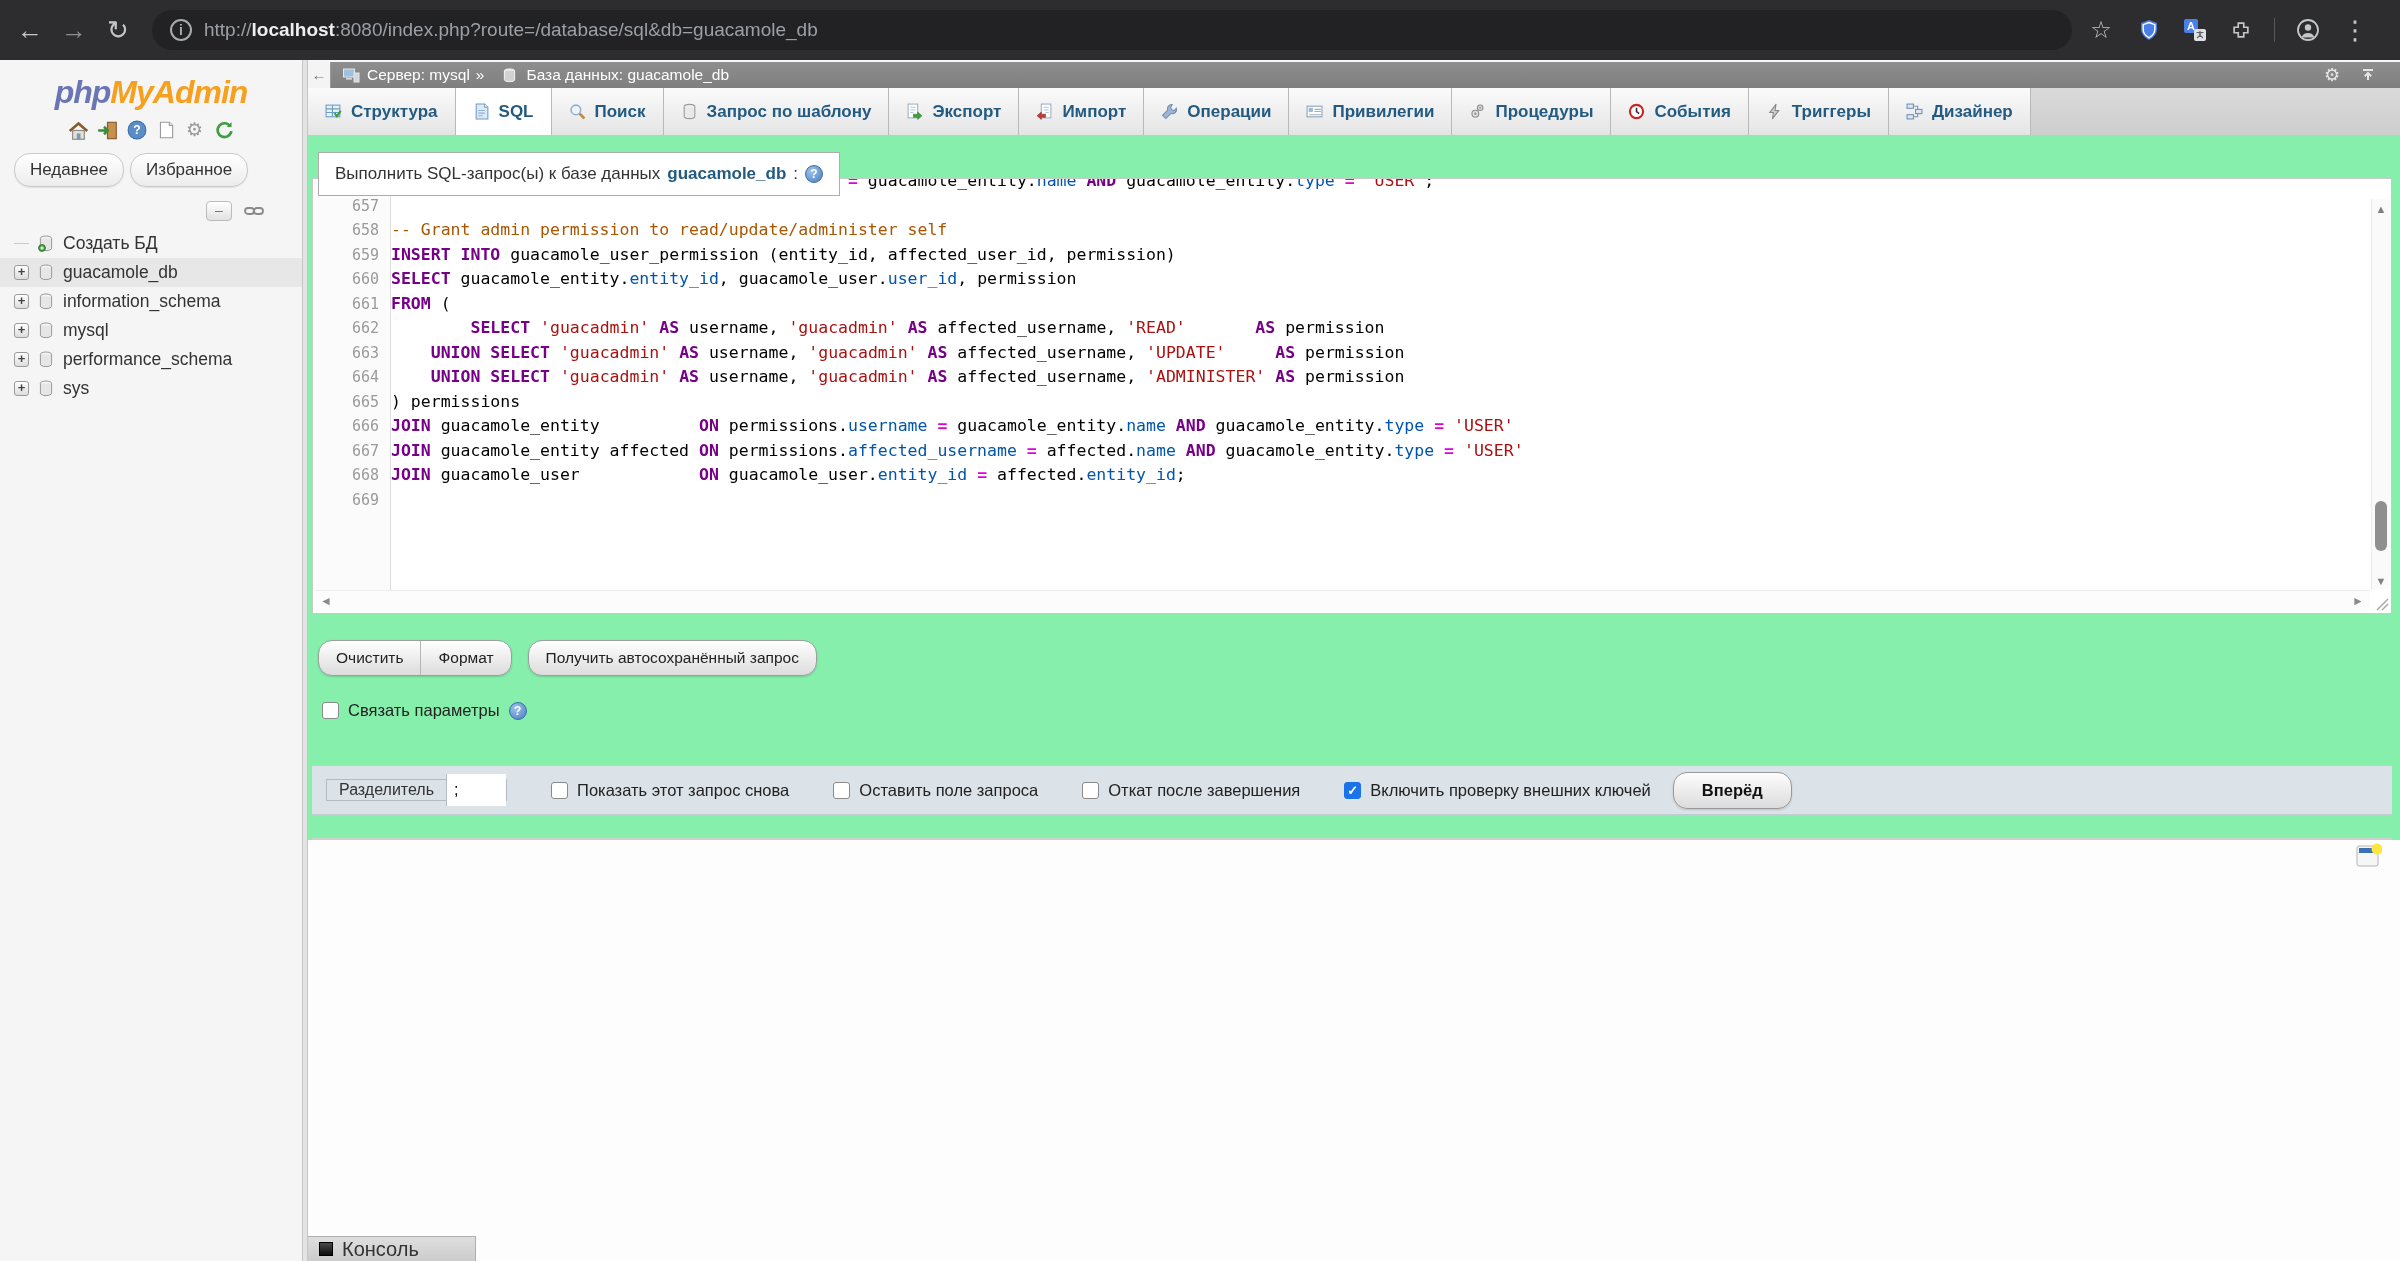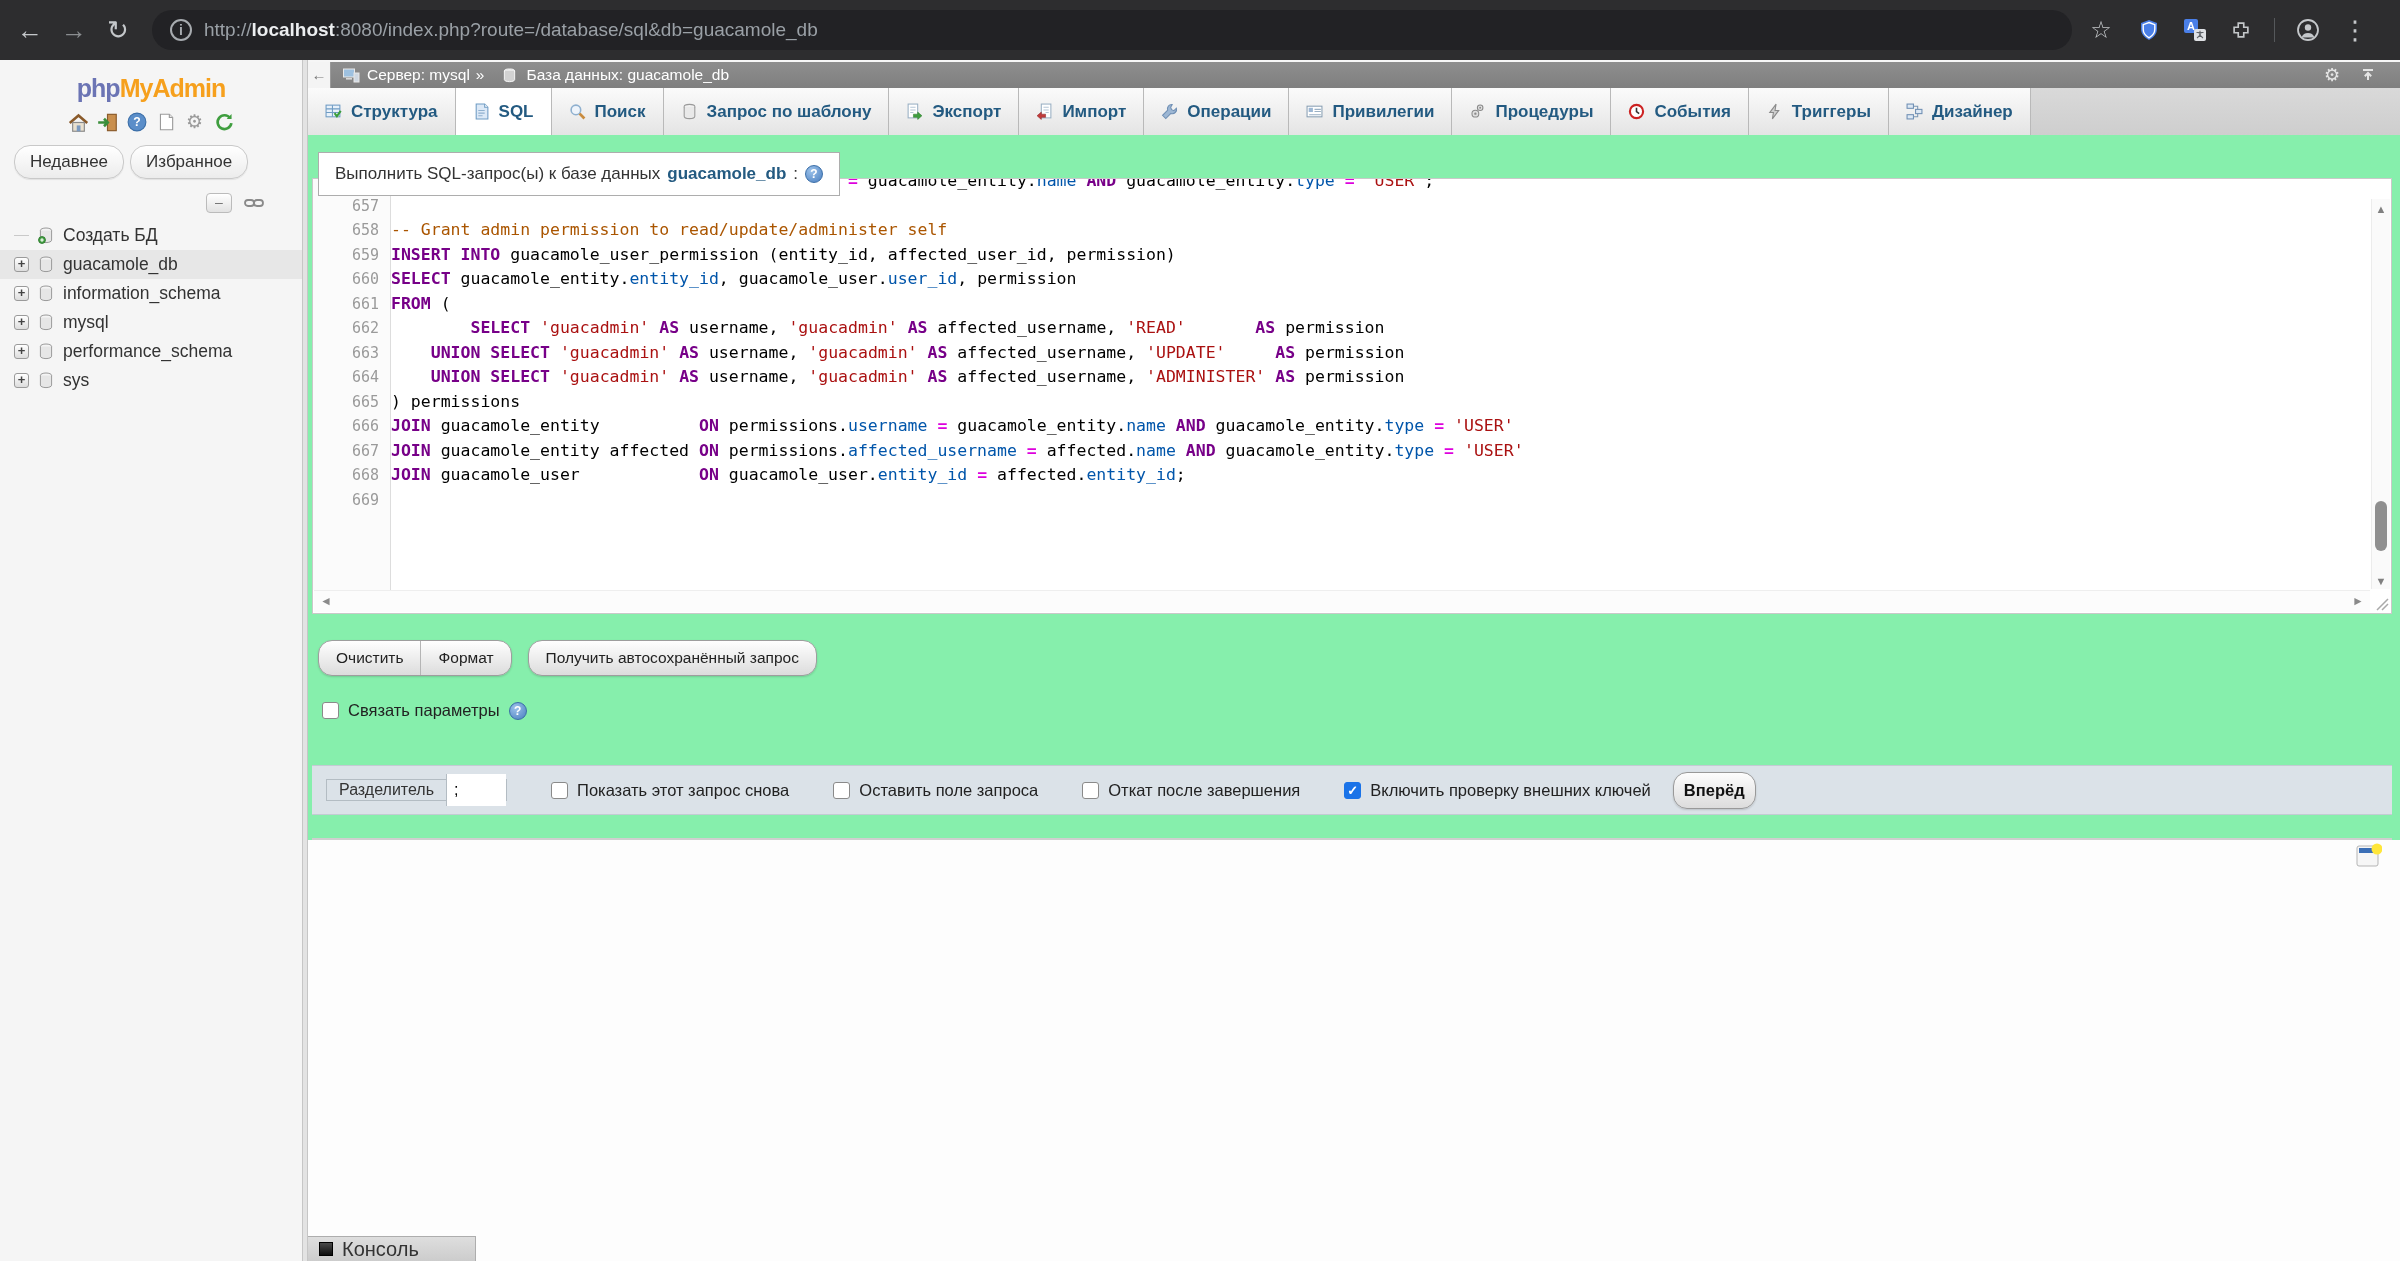--- a/index.html
+++ b/index.html
@@ -23,21 +23,21 @@
   .vsep { width:1px; height:24px; background:#55585b; }
 
   
   #app { position:absolute; left:0; top:60px; right:0; bottom:0; background:#f5f5f5; }
   #sidebar { position:absolute; left:0; top:0; width:302px; bottom:0; background:#f5f5f5; }
   #side-divider { position:absolute; left:302px; top:0; width:6px; bottom:0;
                   background:#e3e3e3; border-left:1px solid #c6c6c6; border-right:1px solid #c6c6c6; }
   #main { position:absolute; left:308px; top:0; right:0; bottom:0; background:#f6f6f6; }
 
   
-  #logo { text-align:center; margin-top:14px; font-size:25px; font-weight:bold; letter-spacing:-1px; cursor:pointer; }
+  #logo { text-align:center; margin-top:14px; font-size:32px; font-weight:bold; font-style:italic; letter-spacing:-1px; cursor:pointer; }
   #logo .p1 { color:#6b74b4; } #logo .p2 { color:#f6a01d; }
   #pma-icon-row { display:flex; justify-content:center; gap:7px; margin-top:8px; }
   #pma-icon-row .pi { width:22px; height:22px; cursor:pointer; display:flex; align-items:center; justify-content:center; }
   .glyph-gear { color:#9a9a9a; font-size:19px; line-height:20px; }
   #side-btns { display:flex; gap:6px; margin:12px 0 0 14px; }
   .side-btn { border:1px solid #c9c9c9; border-radius:16px; background:linear-gradient(#ffffff,#ececec);
               padding:6px 15px; font-size:17px; color:#333; cursor:pointer; box-shadow:0 1px 1px rgba(0,0,0,.08); }
   #tree-tools { display:flex; justify-content:flex-end; gap:10px; margin:14px 36px 6px 0; }
   .tt-btn { width:26px; height:20px; border:1px solid #bbb; border-radius:4px; background:linear-gradient(#fff,#e2e2e2);
             color:#777; font-size:14px; line-height:17px; text-align:center; cursor:pointer; }
@@ -127,21 +127,21 @@
   
   #options-bar { position:absolute; left:4px; top:630px; width:2080px; height:50px;
                  background:#dbe2e8; border-top:1px solid #c3cbd3; border-bottom:1px solid #c3cbd3;
                  display:flex; align-items:center; padding-left:14px; }
   #delim-group { display:flex; align-items:center; border:1px solid #b3bcc3; height:22px; }
   #delim-label { padding:0 12px; font-size:16px; color:#333; }
   #delim-input { width:60px; height:32px; border:none; border-left:1px solid #b3bcc3;
                  background:#fff; font-size:16px; padding-left:7px; font-family:inherit; }
   .opt { display:flex; align-items:center; gap:9px; margin-left:44px; }
   #go-button { margin-left:22px; border:1px solid #999; border-radius:14px;
-               background:linear-gradient(#fdfdfd,#dcdcdc); padding:8px 10px; font-size:16.5px;
+               background:linear-gradient(#fdfdfd,#dcdcdc); padding:8px 28px; font-size:16.5px;
                font-weight:bold; color:#111; cursor:pointer; box-shadow:0 1px 2px rgba(0,0,0,.15); font-family:inherit; }
 
   #divider-line { position:absolute; left:4px; right:8px; top:703px; height:2px; background:#cfcfcf; }
   #page-settings { position:absolute; left:2047px; top:708px; width:27px; height:27px; cursor:pointer; }
 
   
   #console-tab { position:absolute; left:0; bottom:0; width:168px; height:25px;
                  background:linear-gradient(#dedede,#cccccc); border-top:1px solid #adadad;
                  border-right:1px solid #adadad; display:flex; align-items:center; gap:9px;
                  padding-left:11px; cursor:pointer; }

